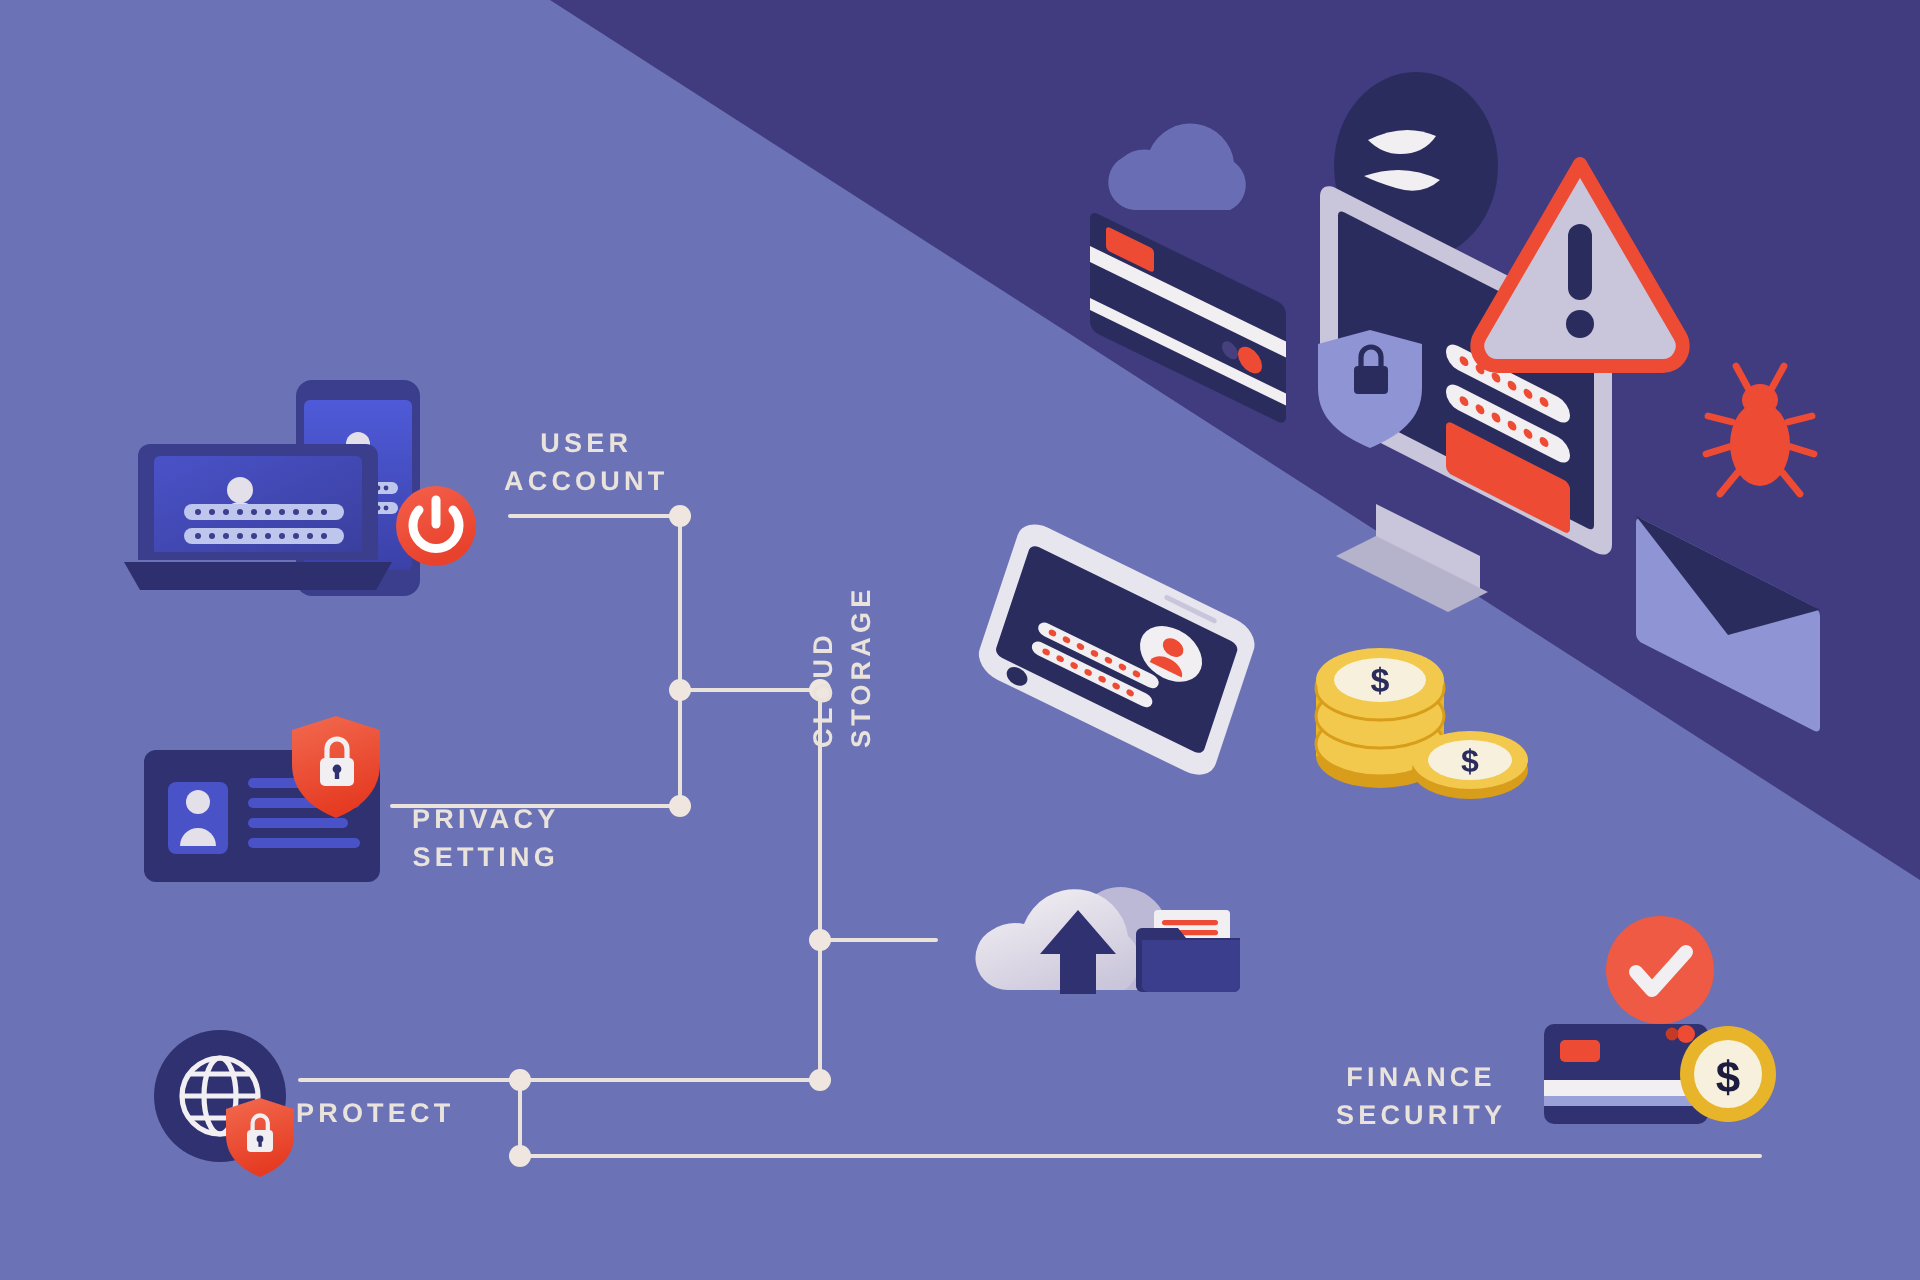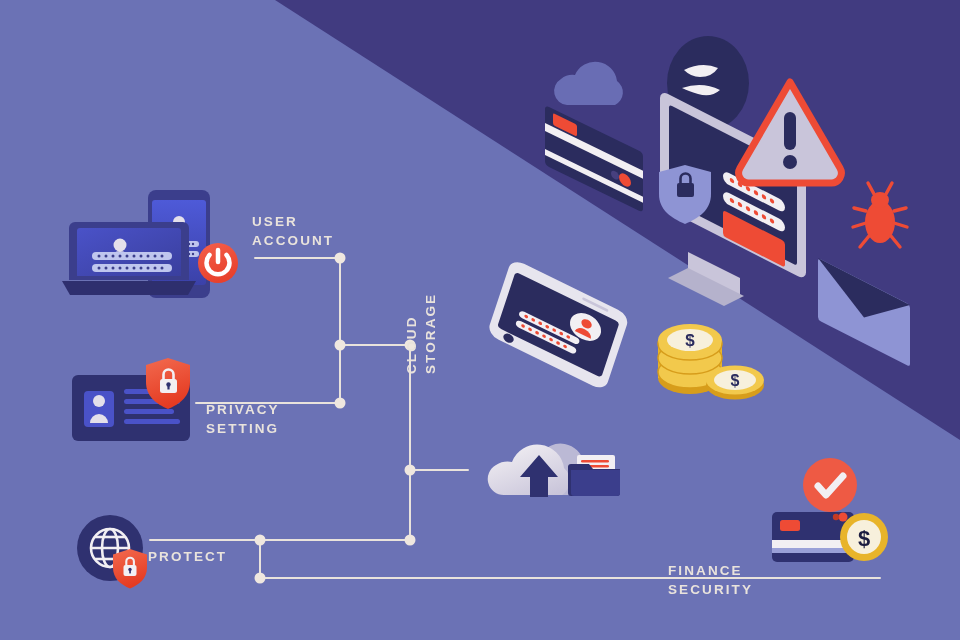--- a/index.html
+++ b/index.html
@@ -15,28 +15,29 @@
   .lbl{
     position:absolute;
     color:#E9E3DC;
     font-weight:700;
     font-size:13.5px;
     letter-spacing:2.1px;
     line-height:19px;
     text-transform:uppercase;
     white-space:pre-line;
     user-select:none;
+    text-align:center;
   }
   #lbl-user{left:252px;top:212px;}
   #lbl-privacy{left:206px;top:400px;}
   #lbl-cloud{left:402px;top:374px;
     transform:rotate(-90deg);transform-origin:0 0;
     text-align:left;width:120px;}
   #lbl-protect{left:148px;top:547px;}
-  #lbl-finance{left:668px;top:561px;}
+  #lbl-finance{left:668px;top:529px;}
 </style>
 </head>
 <body>
 
 <div id="stage">
 <svg width="960" height="640" viewBox="0 0 960 640" xmlns="http://www.w3.org/2000/svg">
   <defs>
     <clipPath id="clipAll">
           <rect x="0" y="0" width="960" height="640"></rect>
         </clipPath>

